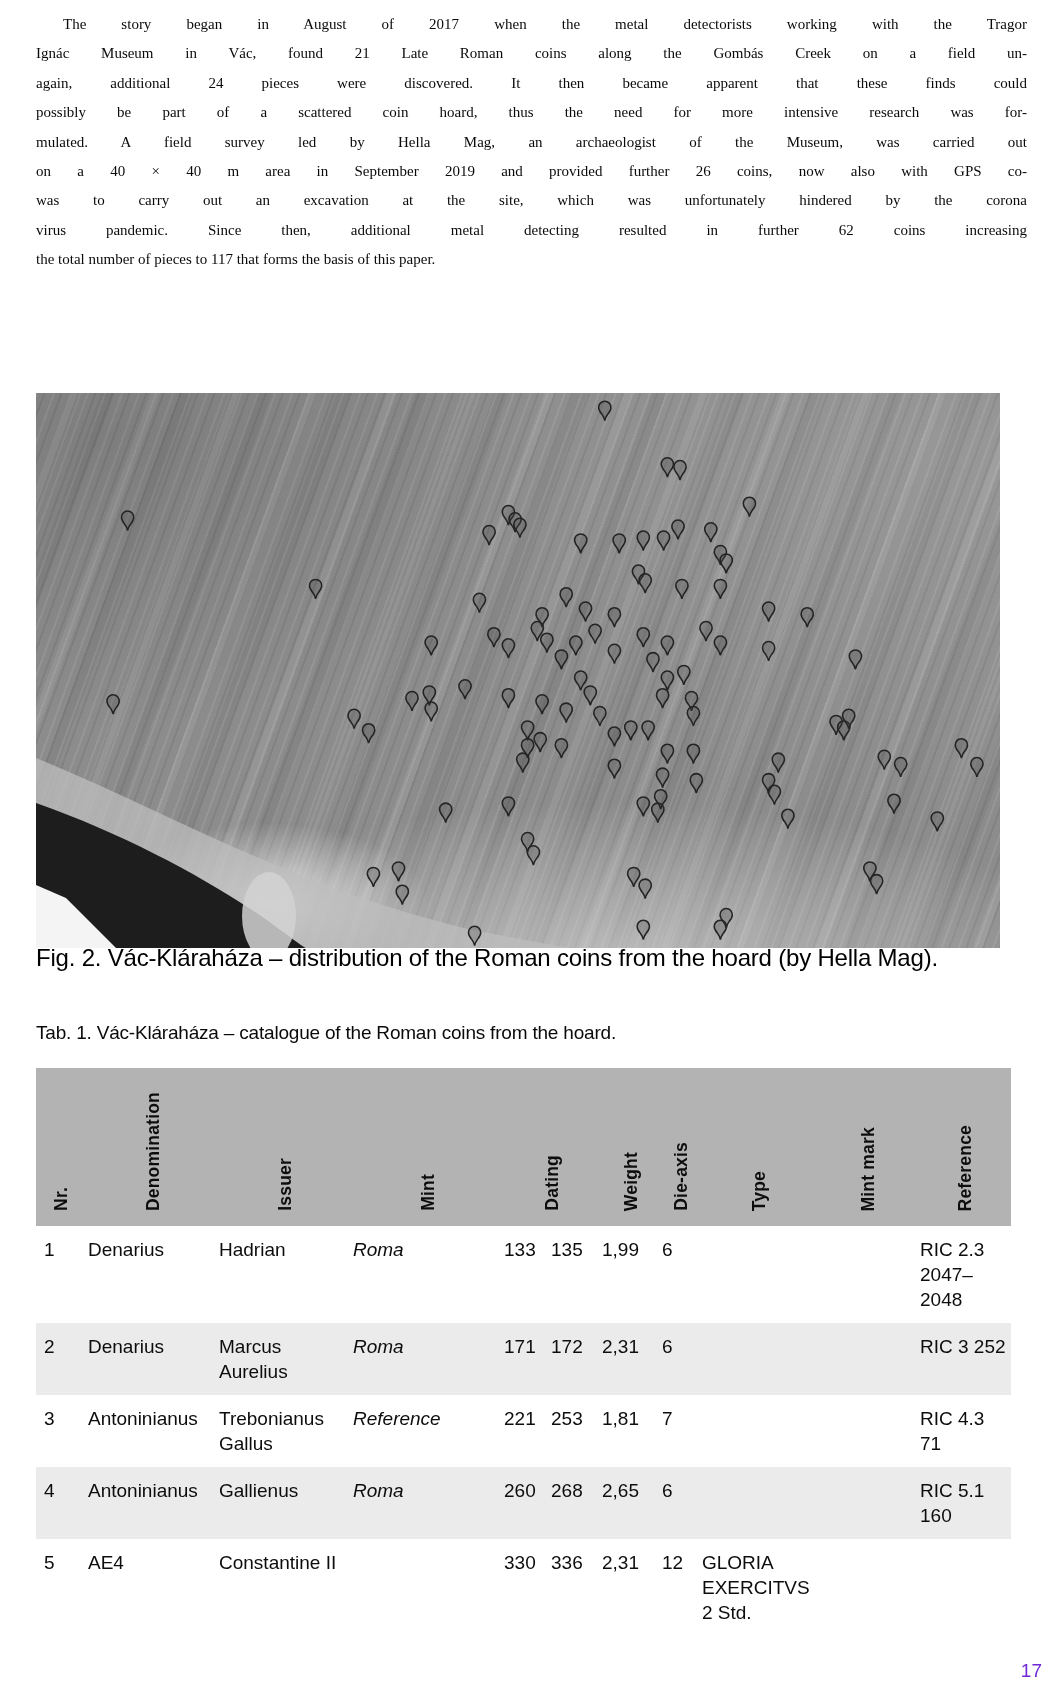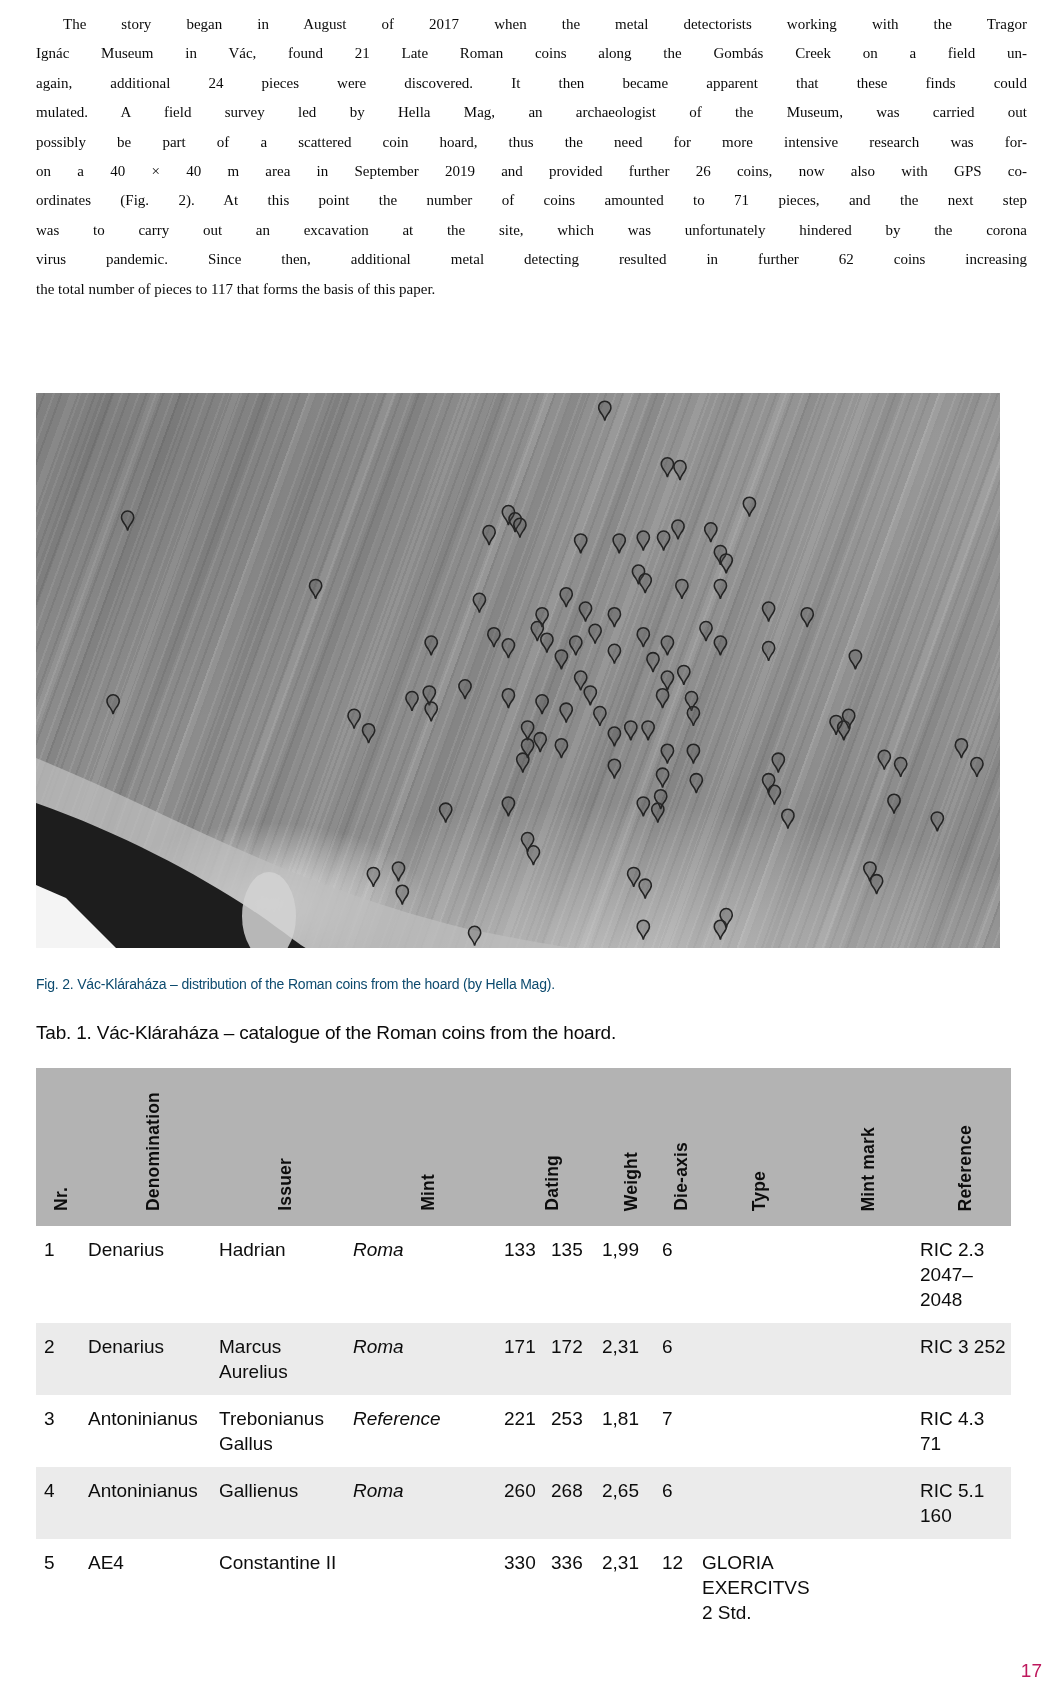--- a/index.html
+++ b/index.html
@@ -48,25 +48,25 @@
         rgba(255,255,255,0) 0px, rgba(255,255,255,0) 34px,
         rgba(255,255,255,.08) 34px, rgba(255,255,255,.08) 43px,
         rgba(255,255,255,0) 43px, rgba(255,255,255,0) 61px,
         rgba(0,0,0,.05) 61px, rgba(0,0,0,.05) 74px),
       #8c8c8c;
   }
   .photo svg.overlay { position: absolute; inset: 0; width: 100%; height: 100%; display: block; }
 
   .caption {
     position: absolute;
-    left: 36px; top: 976px;
+    left: 36px; top: 944px;
     width: 991px;
-    font-size: 14px;
+    font-size: 24px;
     letter-spacing: -0.2px;
-    color: #0c4a6e;
+    color: #000000;
   }
 
   
   .tab-title {
     position: absolute;
     left: 36px; top: 1022px;
     width: 991px;
     font-size: 19px;
     letter-spacing: -0.2px;
     color: #0a0a0a;
@@ -105,36 +105,35 @@
     overflow: hidden;
   }
   table.coins td:first-child { padding-left: 8px; }
   table.coins td.mint { font-style: italic; }
   table.coins tr.stripe td { background: #ebebeb; }
 
   .pageno {
     position: absolute;
     top: 1660px; right: 20px;
     font-size: 19px;
-    color: #be185d;
+    color: #6d28d9;
   }
 </style>
 </head>
 <body>
 
 <div class="page">
 
   <div class="para">
       <div class="jline first">The story began in August of 2017 when the metal detectorists working with the Tragor</div>
       <div class="jline">Ignác Museum in Vác, found 21 Late Roman coins along the Gombás Creek on a field un-</div>
       <div class="jline">again, additional 24 pieces were discovered. It then became apparent that these finds could</div>
+      <div class="jline">possibly be part of a scattered coin hoard, thus the need for more intensive research was for-</div>
       <div class="jline">mulated. A field survey led by Hella Mag, an archaeologist of the Museum, was carried out</div>
-      <div class="jline">possibly be part of a scattered coin hoard, thus the need for more intensive research was for-</div>
       <div class="jline">on a 40 × 40 m area in September 2019 and provided further 26 coins, now also with GPS co-</div>
-      <div class="jline">ordinates (Fig. 2). At this point the number of coins amounted to 71 pieces, and the next step</div>
       <div class="jline">was to carry out an excavation at the site, which was unfortunately hindered by the corona</div>
       <div class="jline">virus pandemic. Since then, additional metal detecting resulted in further 62 coins increasing</div>
       <div class="jline last">the total number of pieces to 117 that forms the basis of this paper.</div>
     </div>
 
   <div class="figure-block">
     <div class="photo">
       <svg class="overlay" viewBox="0 0 964 555" preserveAspectRatio="none" xmlns="http://www.w3.org/2000/svg" xmlns:xlink="http://www.w3.org/1999/xlink">
         <defs>
           <symbol id="pin-shape" viewBox="0 0 20 26">

